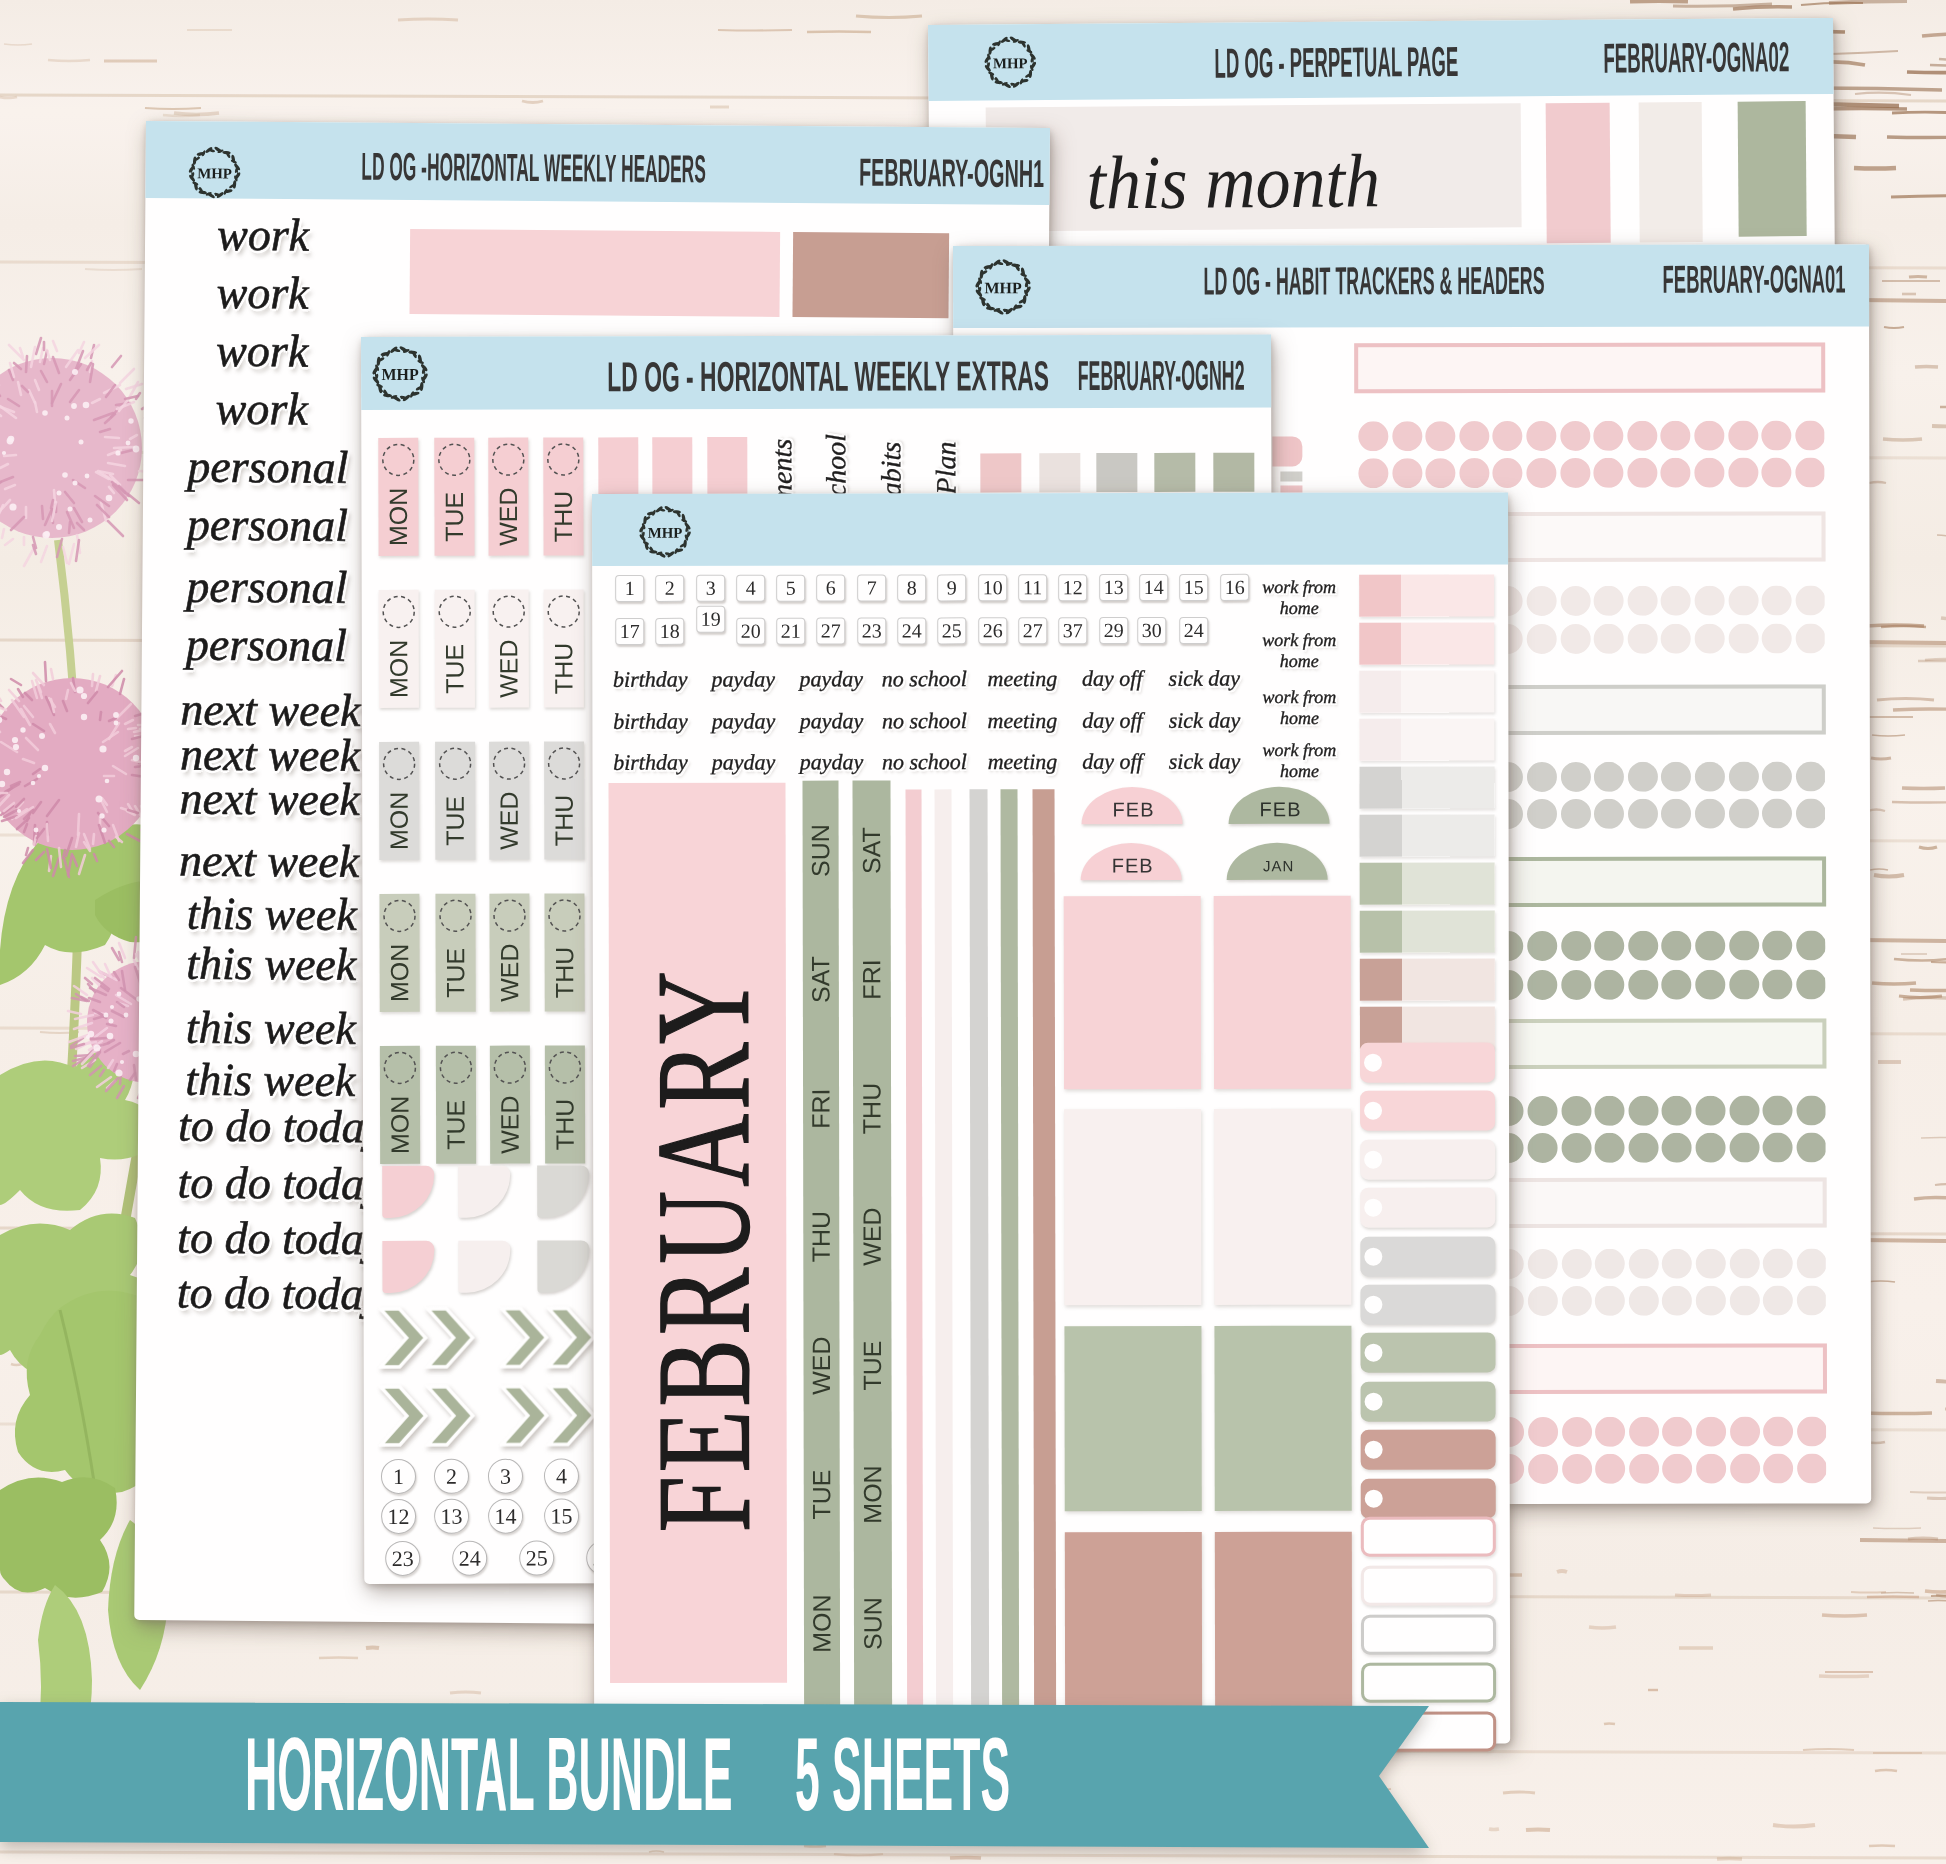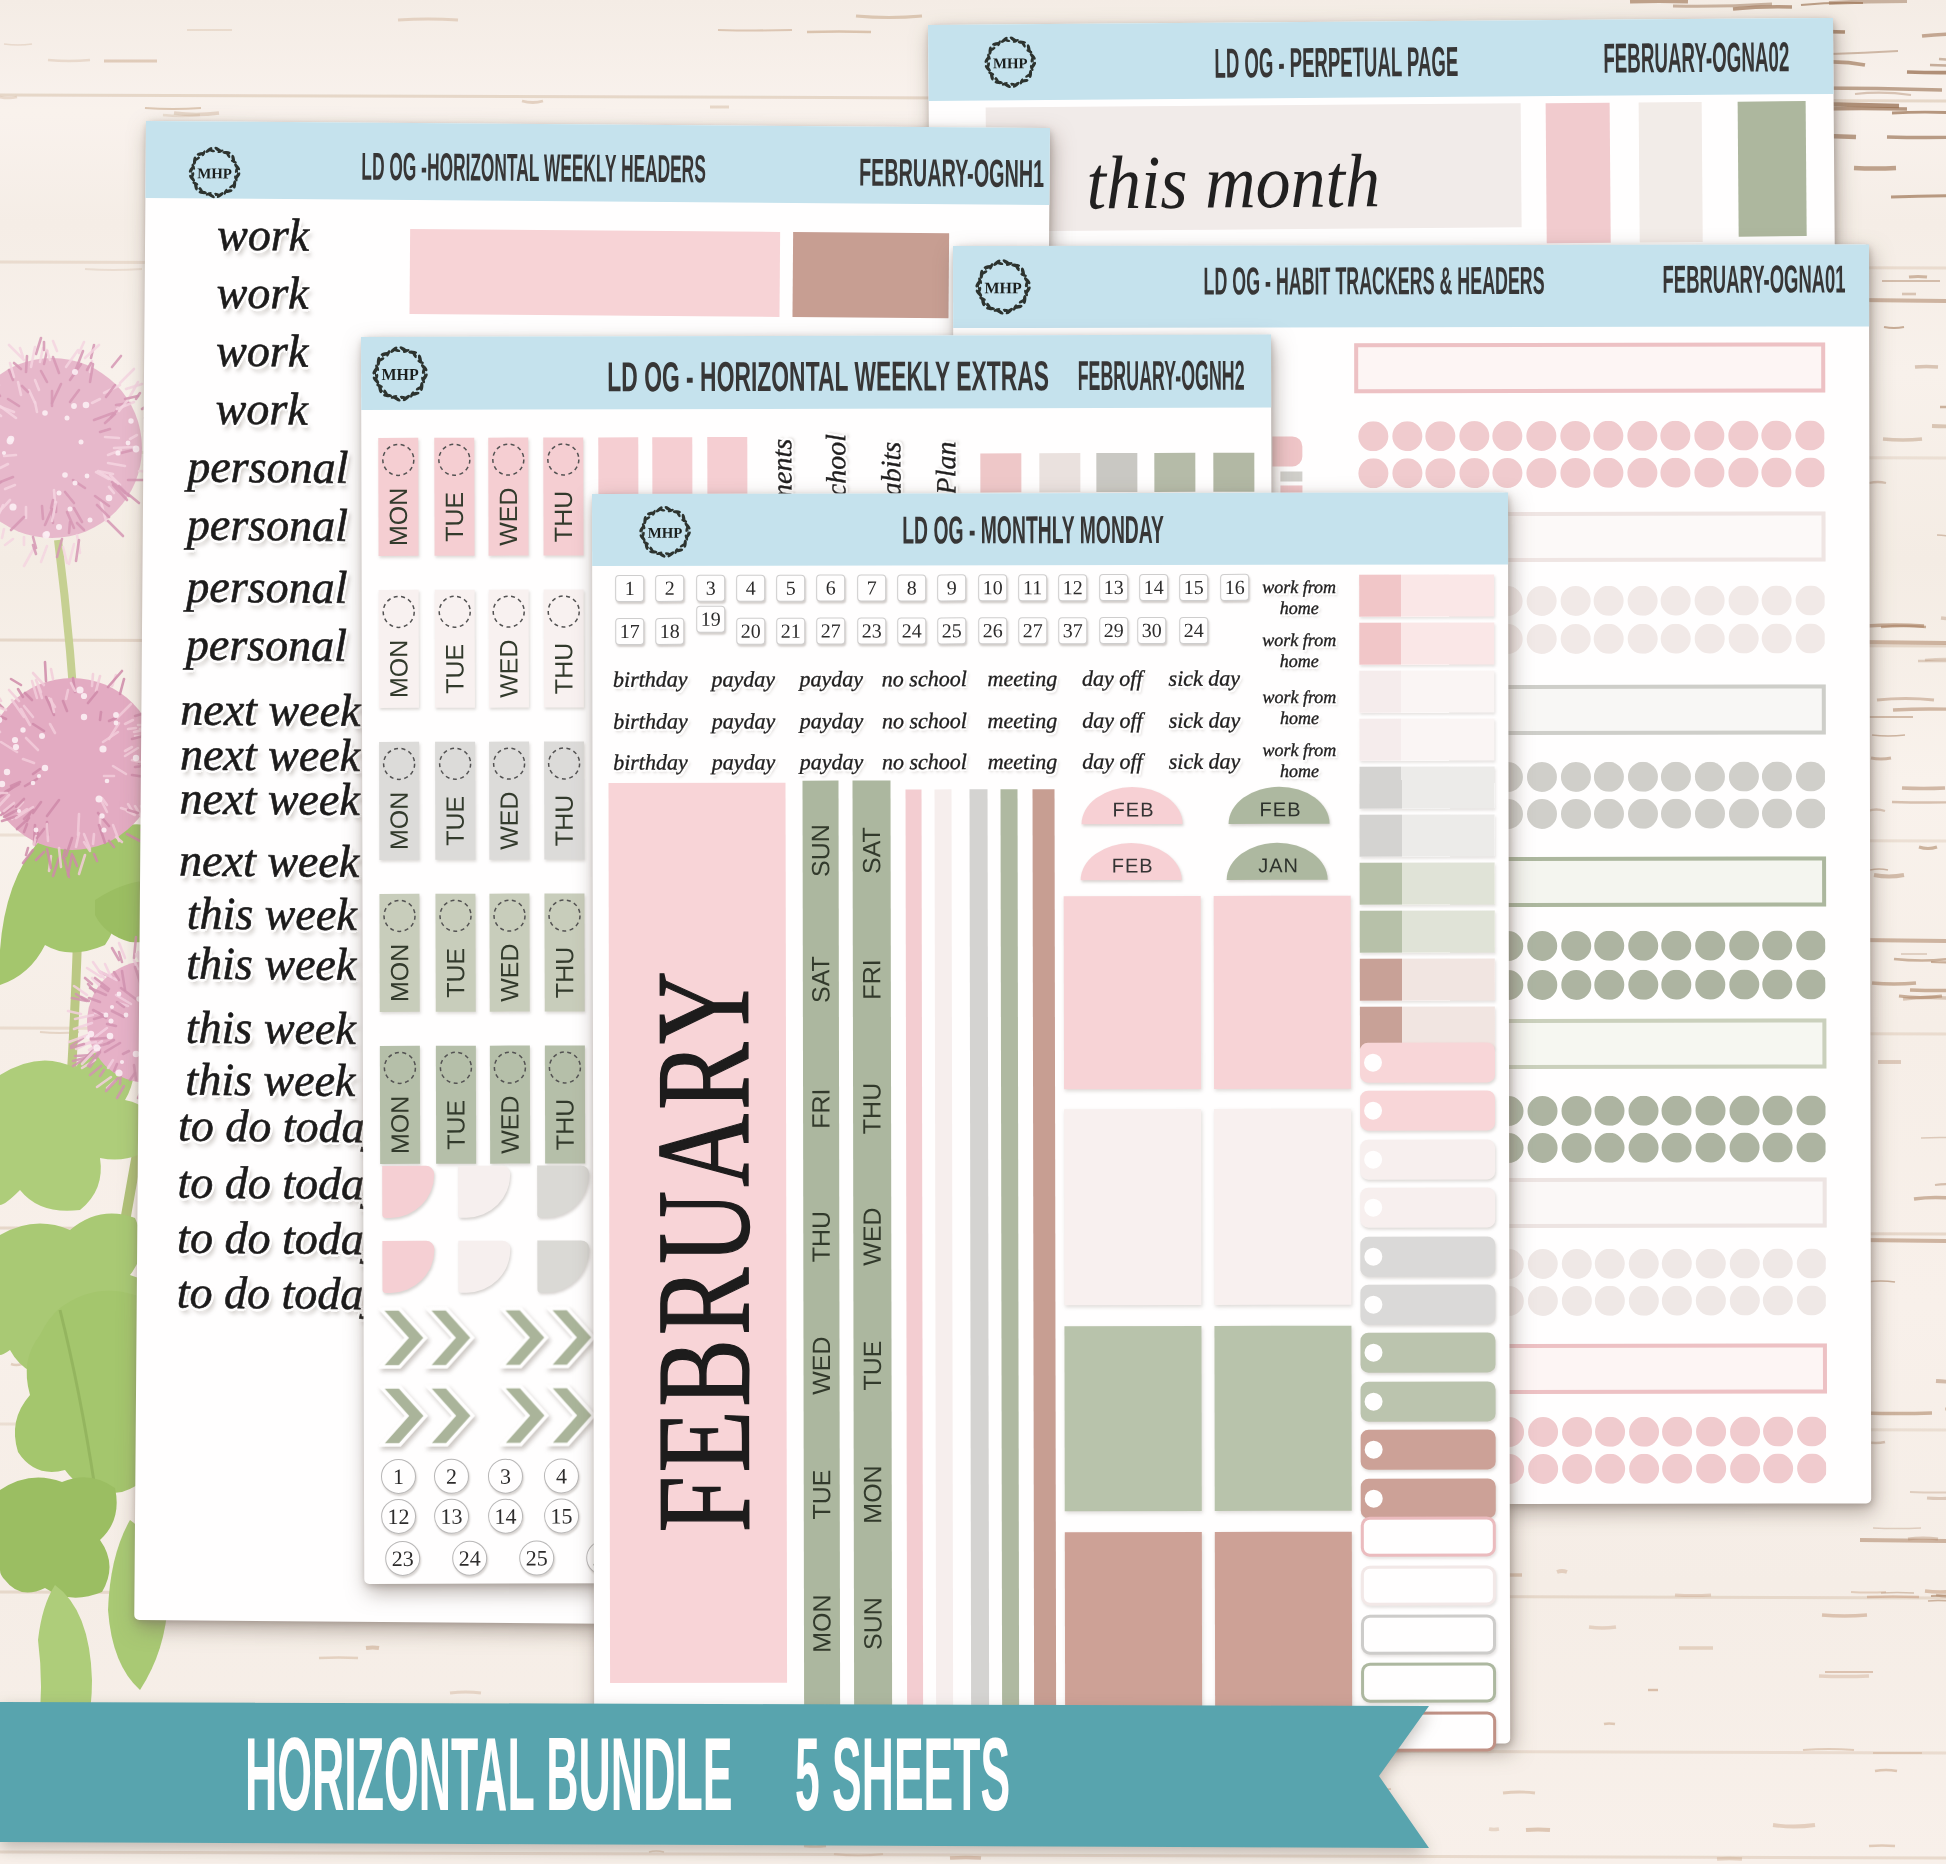--- a/index.html
+++ b/index.html
@@ -1740,21 +1740,20 @@
         <ellipse cx="33" cy="5.6" rx="3.6" ry="1.5" transform="rotate(-30 33 5.6)" fill="#222a25"></ellipse>
       </g>
       <g transform="rotate(345.5 30 30)">
         <ellipse cx="30" cy="4.2" rx="4.6" ry="1.8" transform="rotate(-25 30 4.2)" fill="#222a25"></ellipse>
         <ellipse cx="33" cy="5.6" rx="3.6" ry="1.5" transform="rotate(30 33 5.6)" fill="#222a25"></ellipse>
       </g>
       <g transform="rotate(0.15 30 30)">
         <text x="30" y="36.5" font-family="Liberation Serif,serif" font-weight="bold" font-size="16.5" text-anchor="middle" fill="#101513">MHP</text>
       </g>
     </svg>
-    <div class="bt" style="left:441px;top:37px;transform:translate(-50%,-50%);font-size:42.0px;"><span style="transform:scale(0.461,0.930);">LD OG - MONTHLY MONDAY</span></div>
     <div class="numbox" style="left:23px;top:81px;">1</div>
     <div class="numbox" style="left:63px;top:81px;">2</div>
     <div class="numbox" style="left:104px;top:81px;">3</div>
     <div class="numbox" style="left:144px;top:81px;">4</div>
     <div class="numbox" style="left:184px;top:81px;">5</div>
     <div class="numbox" style="left:224px;top:81px;">6</div>
     <div class="numbox" style="left:265px;top:81px;">7</div>
     <div class="numbox" style="left:305px;top:81px;">8</div>
     <div class="numbox" style="left:345px;top:81px;">9</div>
     <div class="numbox" style="left:386px;top:81px;">10</div>
@@ -1827,21 +1826,21 @@
     <div class="abs" style="left:377px;top:296px;width:18px;height:955px;background:#d2d2d0;"></div>
     <div class="abs" style="left:408px;top:296px;width:17px;height:955px;background:#abb79d;"></div>
     <div class="abs" style="left:440px;top:296px;width:22px;height:955px;background:#c59a8e;"></div>
     <div class="abs" style="left:489px;top:294px;width:101px;height:37px;background:#f7cfd3;border-radius:50% 50% 0 0 / 100% 100% 0 0;box-shadow:1px 2px 3px rgba(120,110,100,.3);"></div>
     <div class="abs" style="left:541px;top:317px;transform:translate(-50%,-50%);font-size:20px;color:#2b2b2b;letter-spacing:1px;">FEB</div>
     <div class="abs" style="left:636px;top:294px;width:101px;height:37px;background:#a9b69c;border-radius:50% 50% 0 0 / 100% 100% 0 0;box-shadow:1px 2px 3px rgba(120,110,100,.3);"></div>
     <div class="abs" style="left:688px;top:317px;transform:translate(-50%,-50%);font-size:20px;color:#222822;letter-spacing:1px;">FEB</div>
     <div class="abs" style="left:488px;top:350px;width:101px;height:37px;background:#f7cfd3;border-radius:50% 50% 0 0 / 100% 100% 0 0;box-shadow:1px 2px 3px rgba(120,110,100,.3);"></div>
     <div class="abs" style="left:540px;top:373px;transform:translate(-50%,-50%);font-size:20px;color:#2b2b2b;letter-spacing:1px;">FEB</div>
     <div class="abs" style="left:634px;top:350px;width:101px;height:37px;background:#a9b69c;border-radius:50% 50% 0 0 / 100% 100% 0 0;box-shadow:1px 2px 3px rgba(120,110,100,.3);"></div>
-    <div class="abs" style="left:686px;top:373px;transform:translate(-50%,-50%);font-size:20px;color:#222822;letter-spacing:1px;">JAN</div>
+    <div class="abs" style="left:686px;top:373px;transform:translate(-50%,-50%);font-size:15px;color:#222822;letter-spacing:1px;">JAN</div>
     <div class="abs" style="left:471px;top:403px;width:137px;height:193px;background:#f7d2d5;box-shadow:1px 2px 4px rgba(120,110,100,.25);"></div>
     <div class="abs" style="left:621px;top:403px;width:137px;height:193px;background:#f7d2d5;box-shadow:1px 2px 4px rgba(120,110,100,.25);"></div>
     <div class="abs" style="left:471px;top:616px;width:137px;height:196px;background:#f8f1f0;box-shadow:1px 2px 4px rgba(120,110,100,.25);"></div>
     <div class="abs" style="left:621px;top:616px;width:137px;height:196px;background:#f8f1f0;box-shadow:1px 2px 4px rgba(120,110,100,.25);"></div>
     <div class="abs" style="left:471px;top:833px;width:137px;height:185px;background:#b5c1a8;box-shadow:1px 2px 4px rgba(120,110,100,.25);"></div>
     <div class="abs" style="left:621px;top:833px;width:137px;height:185px;background:#b5c1a8;box-shadow:1px 2px 4px rgba(120,110,100,.25);"></div>
     <div class="abs" style="left:471px;top:1039px;width:137px;height:196px;background:#cb9d92;box-shadow:1px 2px 4px rgba(120,110,100,.25);"></div>
     <div class="abs" style="left:621px;top:1039px;width:137px;height:196px;background:#cb9d92;box-shadow:1px 2px 4px rgba(120,110,100,.25);"></div>
     <div class="abs" style="left:767px;top:82px;width:135px;height:42px;background:linear-gradient(90deg,#f1c5c7 0 42px,#fae7e7 42px 100%);box-shadow:1px 2px 3px rgba(120,110,100,.2);"></div>
     <div class="abs" style="left:767px;top:130px;width:135px;height:42px;background:linear-gradient(90deg,#f1c5c7 0 42px,#fae7e7 42px 100%);box-shadow:1px 2px 3px rgba(120,110,100,.2);"></div>

